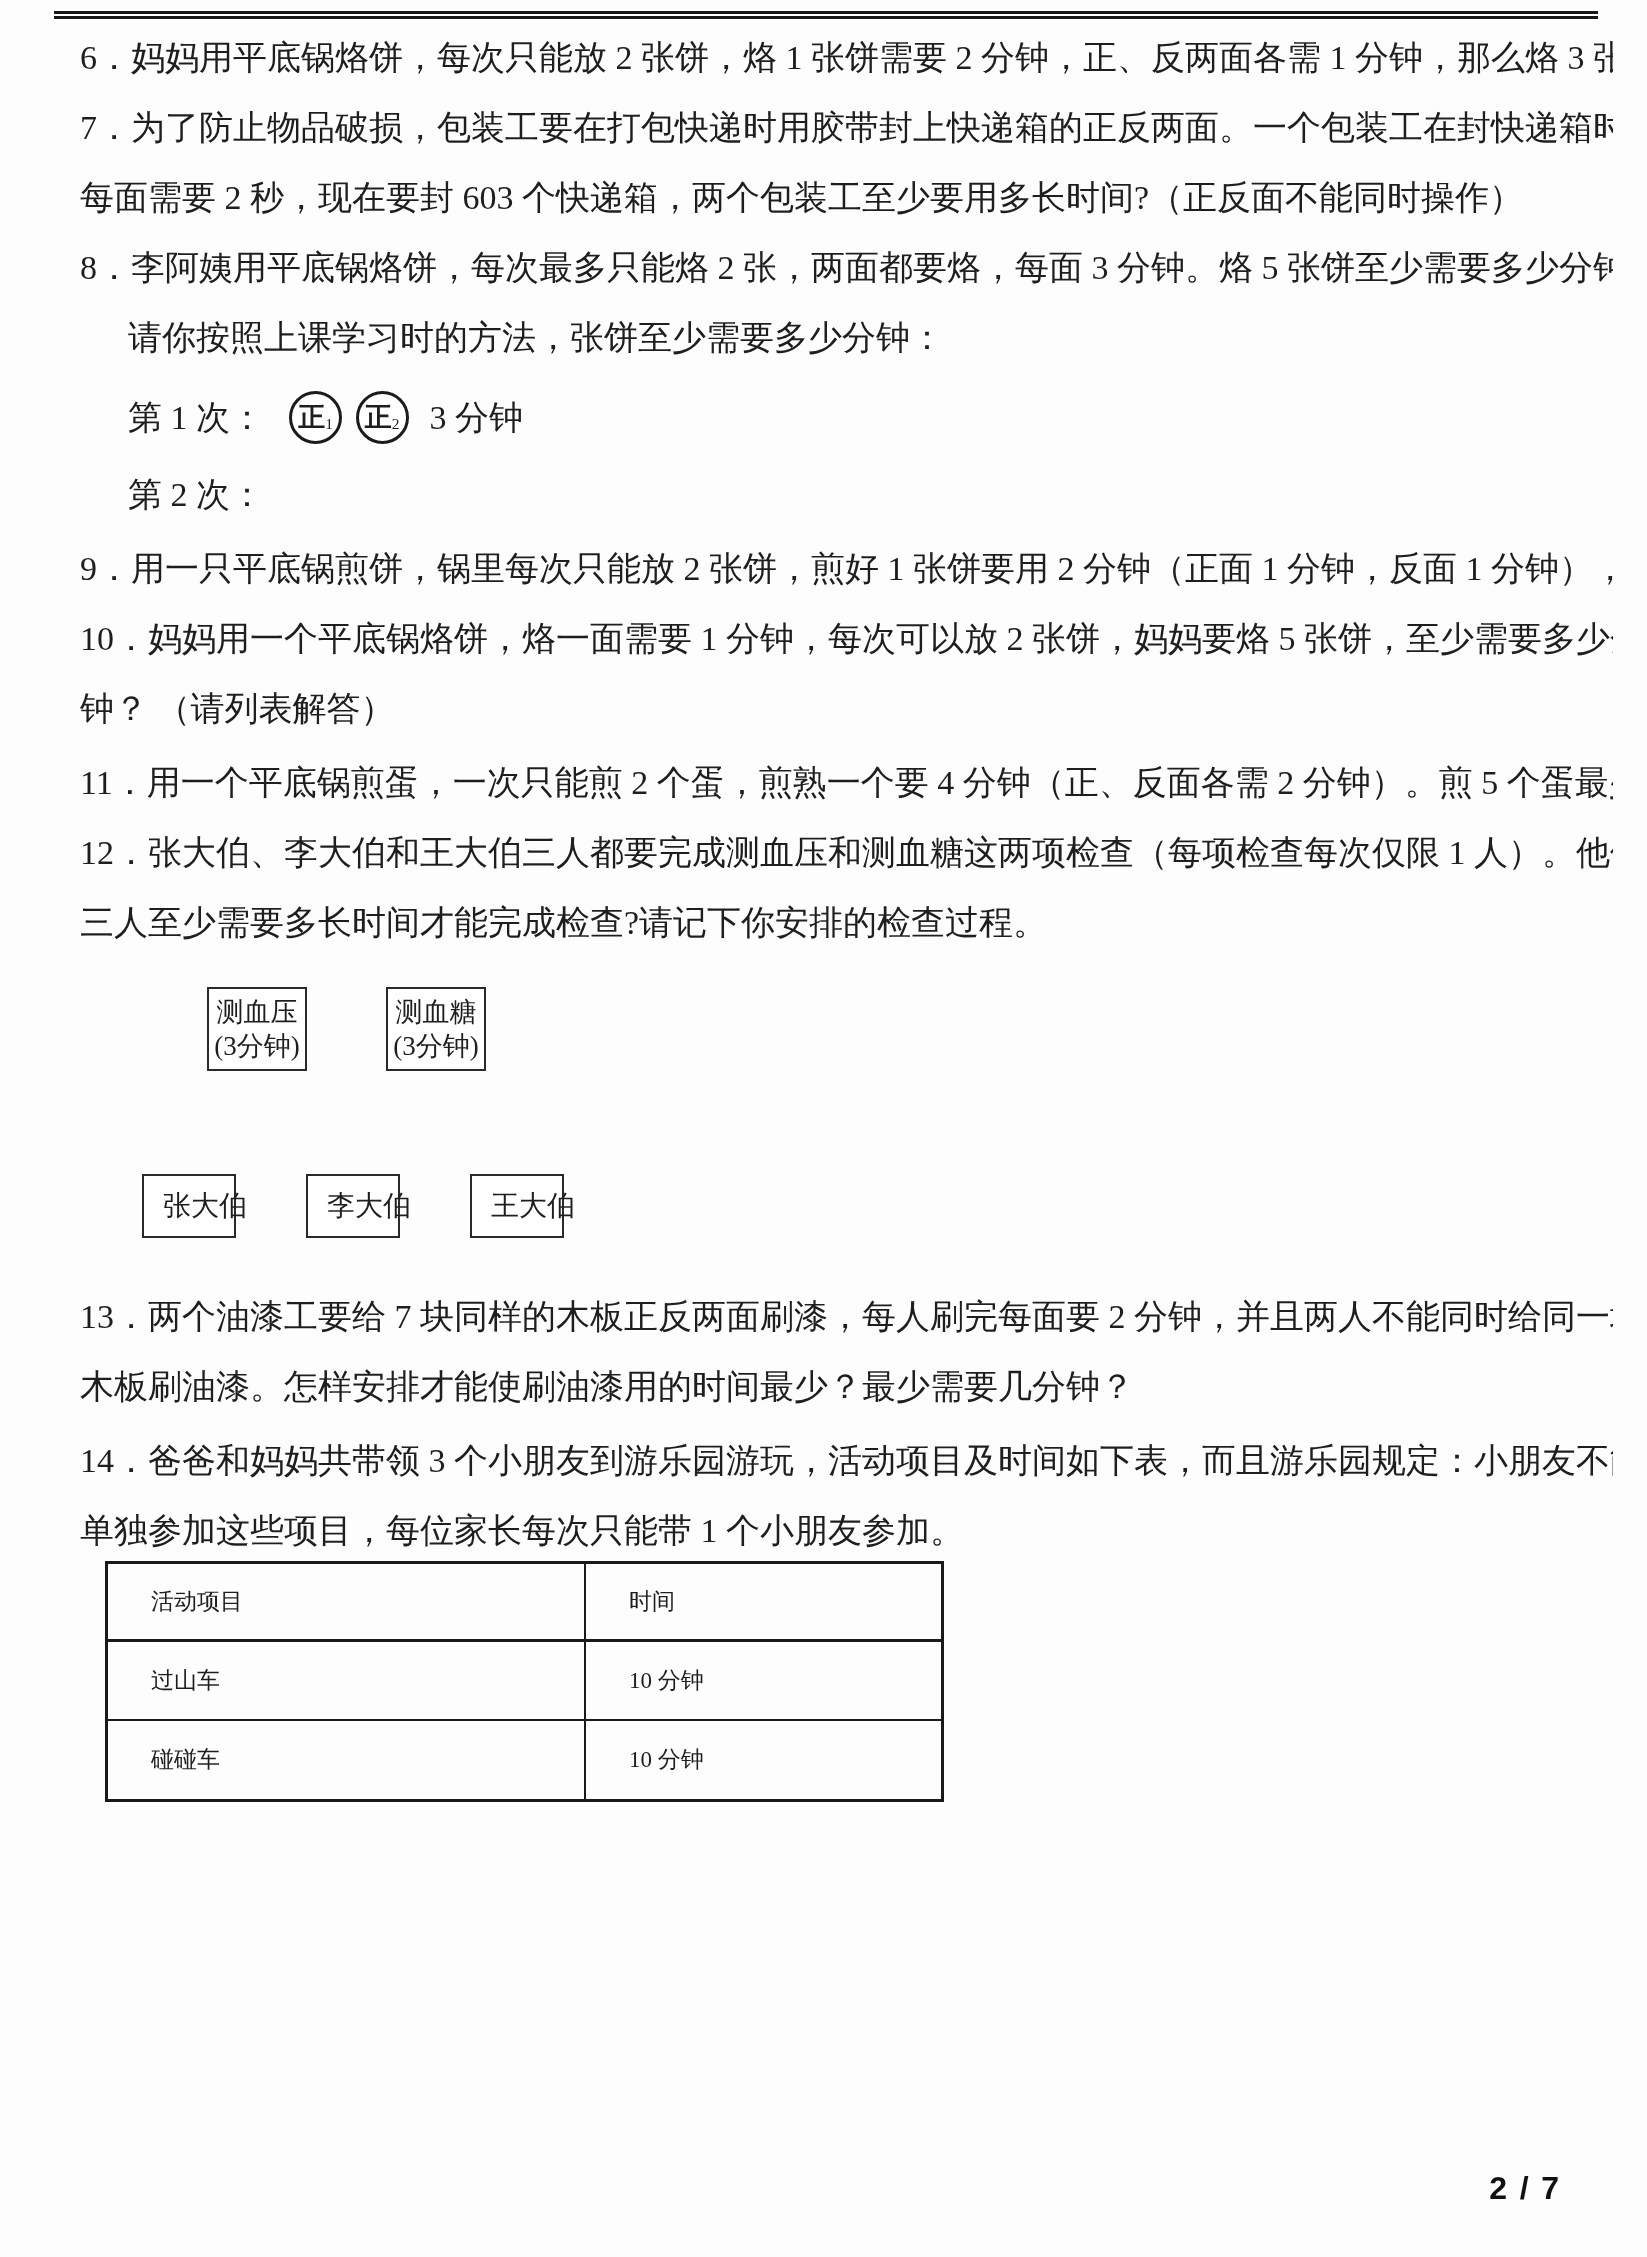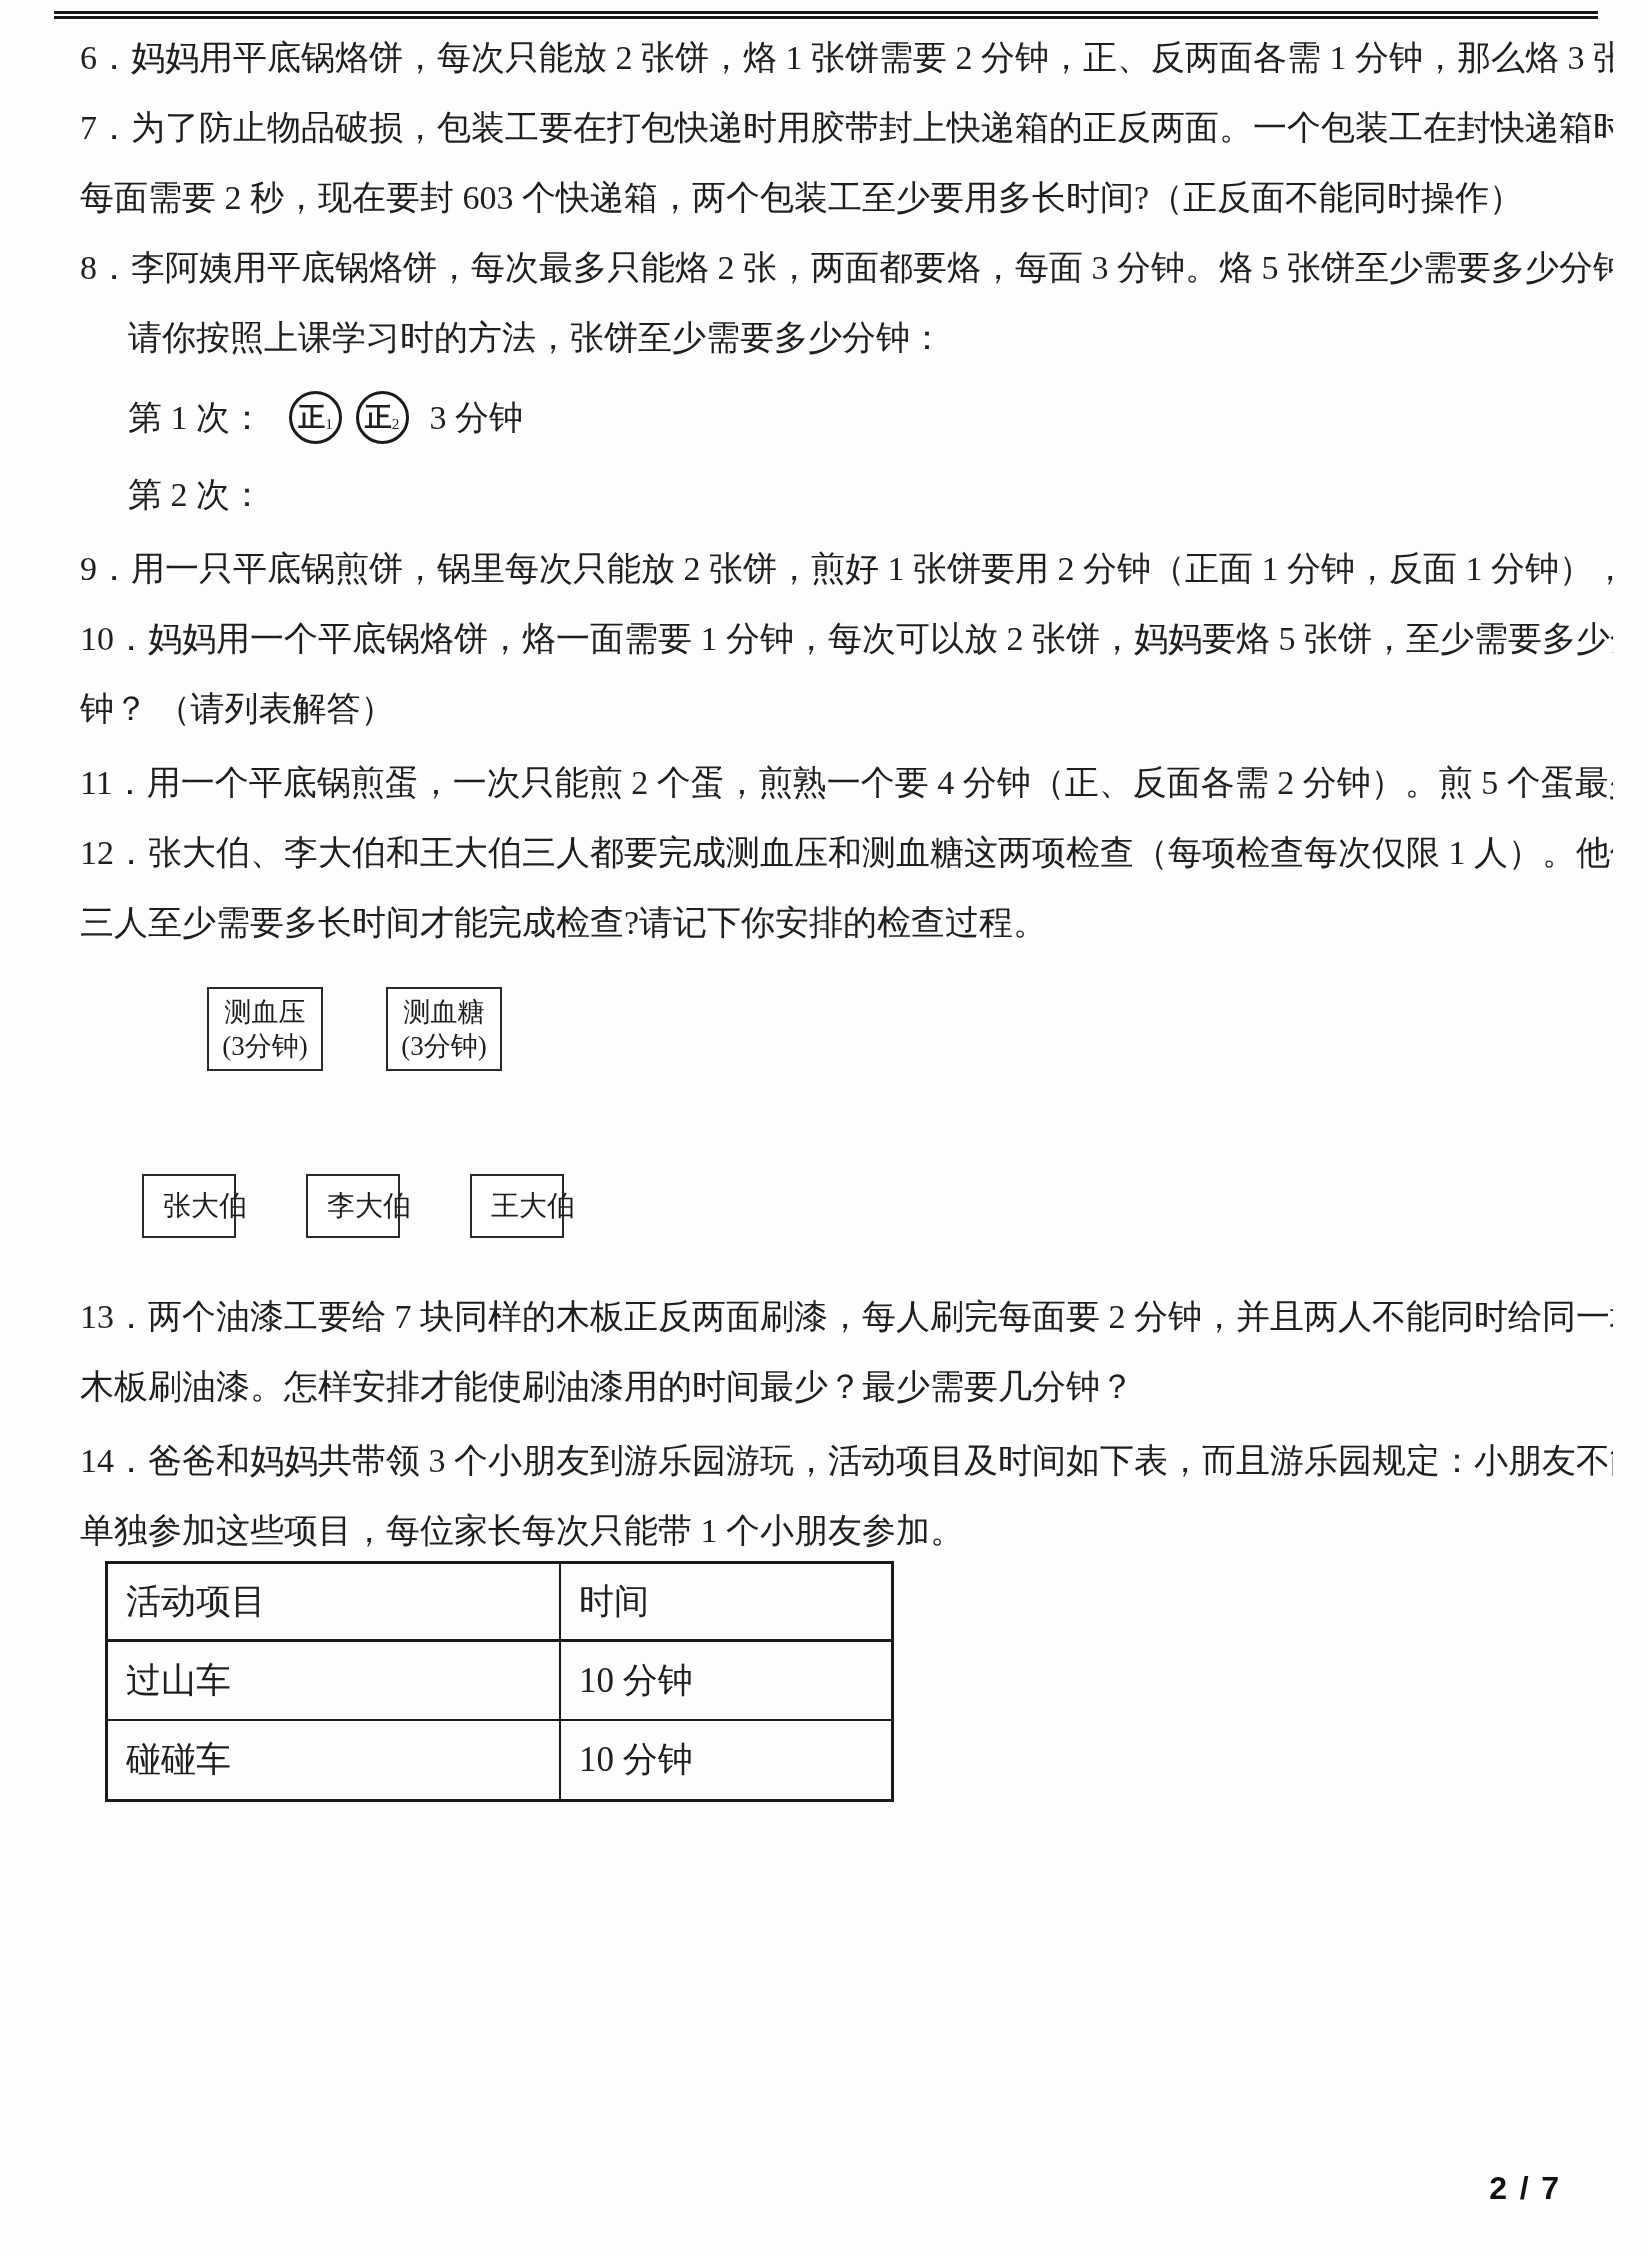--- a/index.html
+++ b/index.html
@@ -24,40 +24,40 @@
     display:inline-flex; align-items:center; justify-content:center; flex:0 0 auto;
     margin-left:13.5px; background:#fff;
   }
   .cake-first { margin-left:25px; }
   .cake-main { font-size:27px; font-weight:600; line-height:1; }
   .cake-sub  { font-size:15.4px; line-height:1; margin-top:11.6px; }
   .round-suffix { margin-left:21px; }
 
   .diagram { position:relative; height:251px; margin-top:29px; }
   .task-box {
-    position:absolute; top:0; width:116px; height:84px; box-sizing:border-box;
+    position:absolute; top:0; width:100px; height:84px; box-sizing:border-box;
     border:2.9px solid #2a2a2a; background:#fff;
     display:flex; flex-direction:column; align-items:center; justify-content:center;
     font-size:27px; line-height:34px; white-space:nowrap;
   }
   .task-1 { left:127px; } .task-2 { left:306px; }
   .person-box {
     position:absolute; top:187px; width:94px; height:64px; box-sizing:border-box;
     border:2.9px solid #2a2a2a; background:#fff;
     display:flex; align-items:center; justify-content:center;
     font-size:28px; white-space:nowrap;padding-left:32px;
   }
   .person-1 { left:62px; } .person-2 { left:226px; } .person-3 { left:390px; }
 
   .activity-table {
     border-collapse:collapse; table-layout:fixed; margin:-4.8px 0 0 25px;
     border:3.9px solid #1a1a1a;
   }
   .activity-table td {
-    border:2.9px solid #1a1a1a; font-size:35px; padding:0 0 0 18px;
+    border:2.9px solid #1a1a1a; font-size:23px; padding:0 0 0 43px;
     vertical-align:middle; overflow:hidden; white-space:nowrap;
   }
   .activity-table tr.hdr td { border-bottom:3.9px solid #1a1a1a; }
   .col-item { width:433px; } .col-time { width:312px; }
   .row-h td { height:75px; } .row-1 td { height:77px; } .row-2 td { height:78px; }
 
   .footer {
     position:absolute; top:2170px; right:86px;
     font-family:Liberation Sans, sans-serif;
     font-weight:bold; font-size:32px; letter-spacing:1.9px; color:#111;

